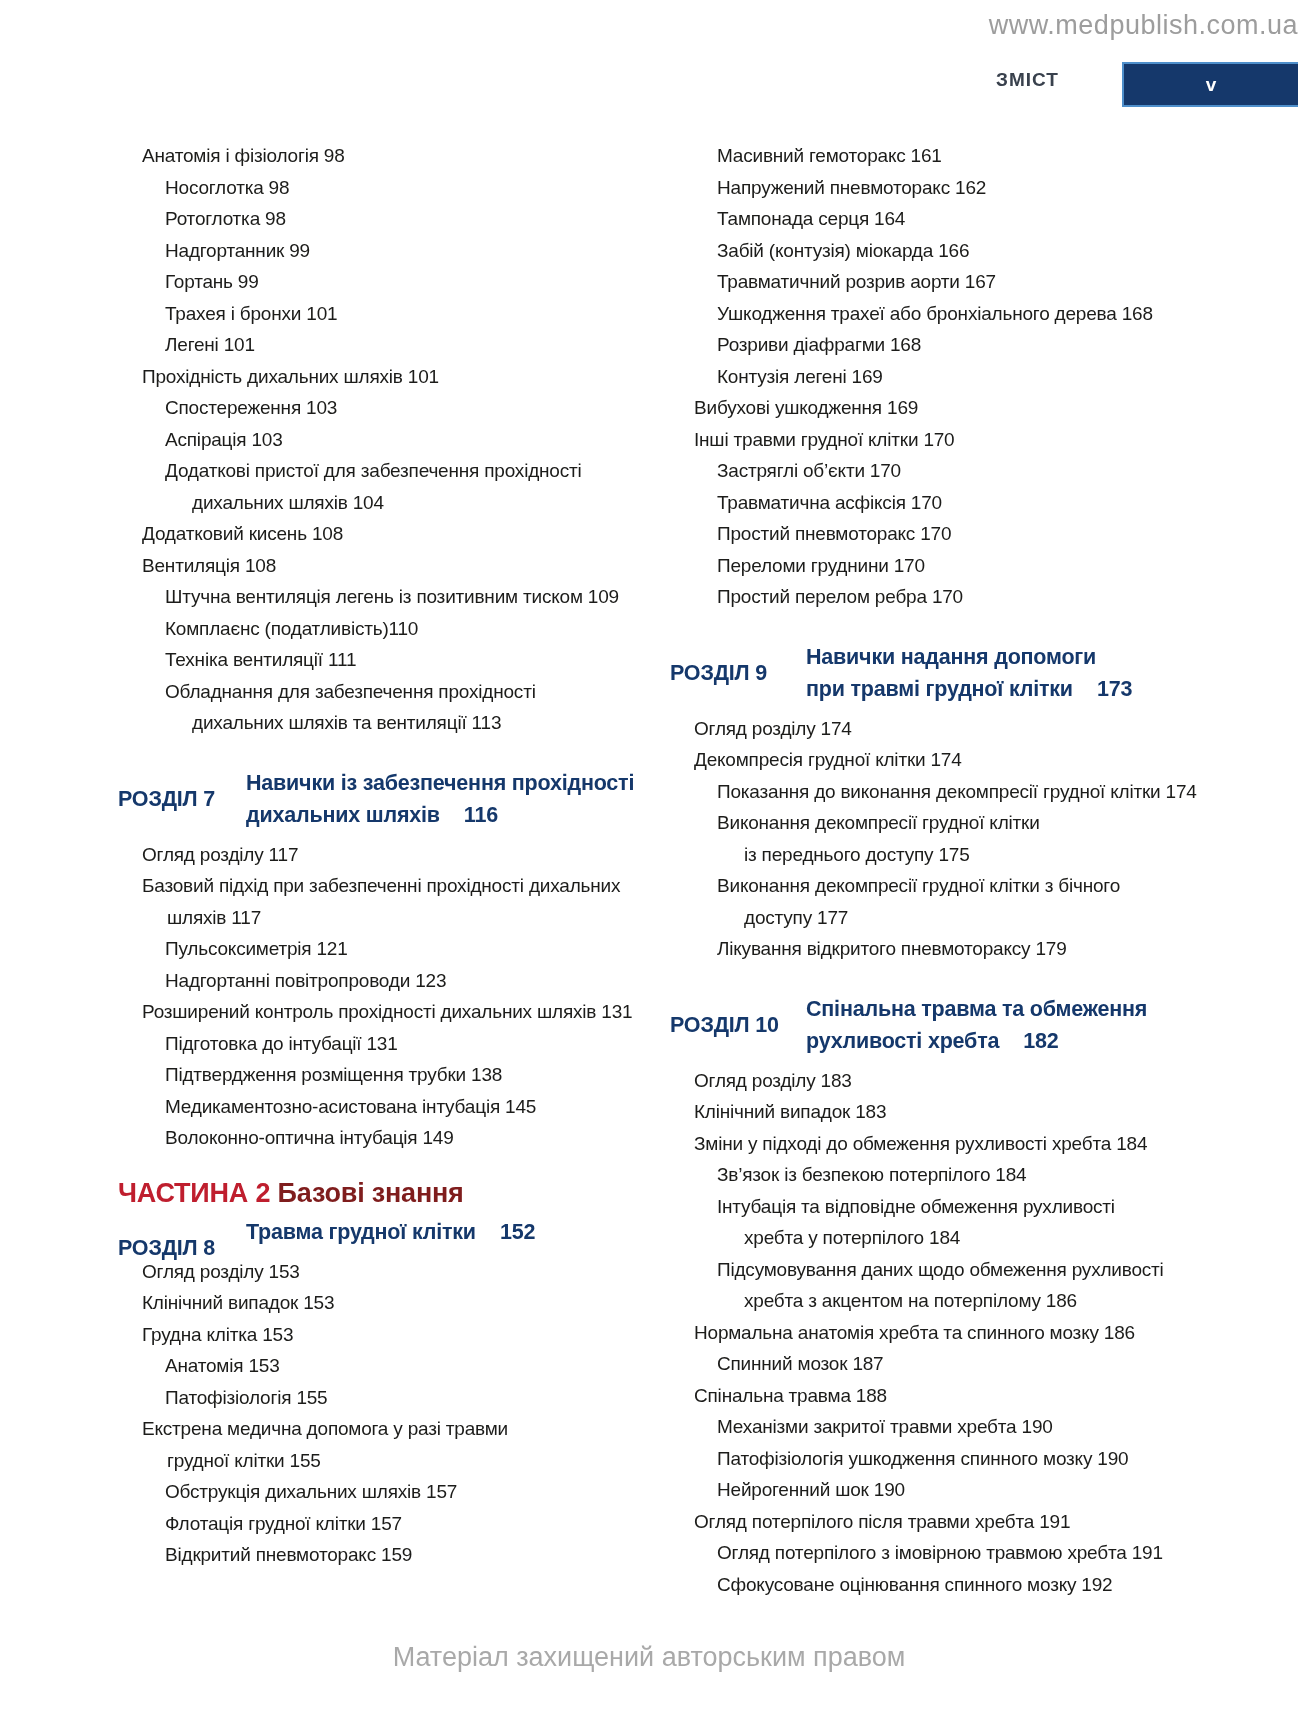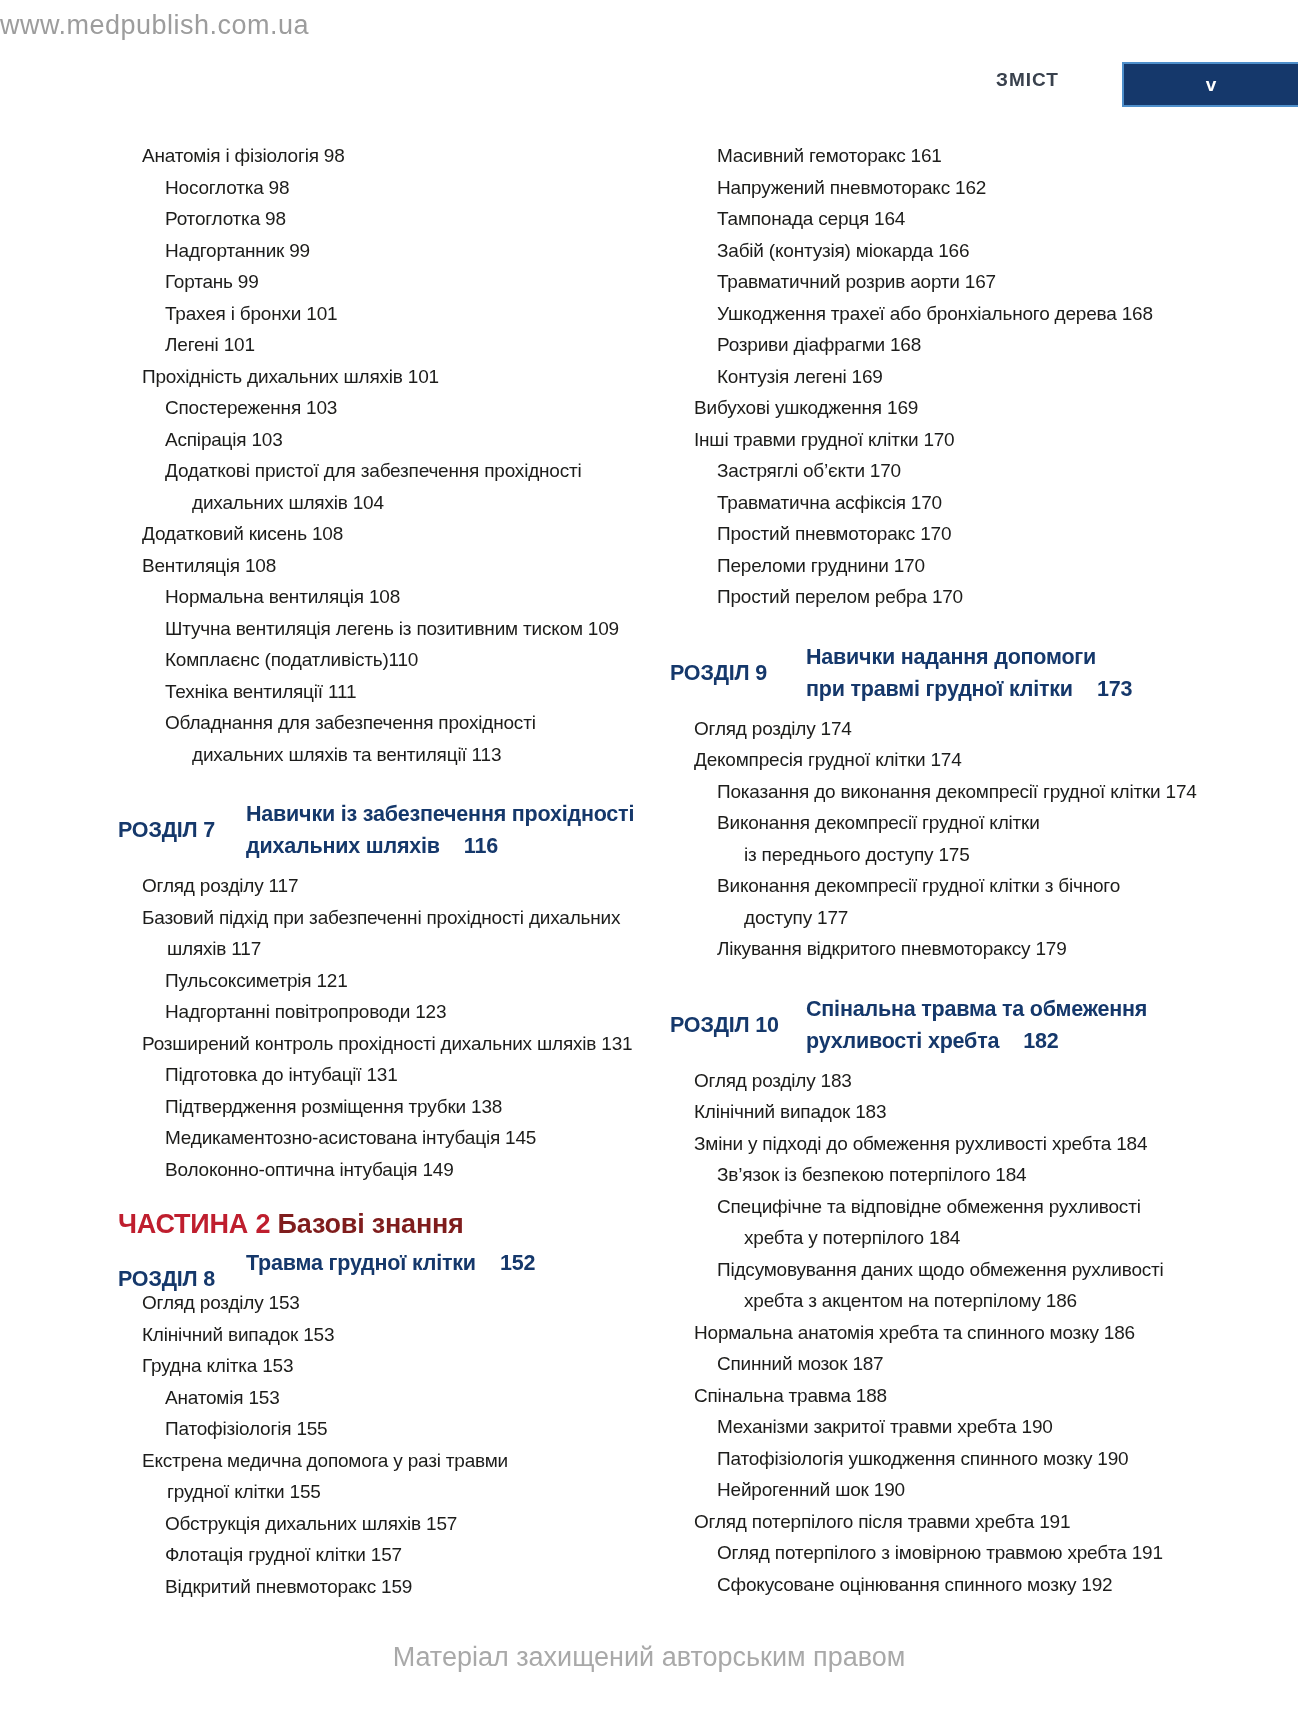--- a/index.html
+++ b/index.html
@@ -2,21 +2,21 @@
 <html><head>
 <meta charset="utf-8">
 <style>
   html,body {margin:0; padding:0; background:#e9e9e9;}
   .page {
     position:relative; width:1298px; height:1711px; background:#ffffff;
     font-family:"Liberation Sans", sans-serif; overflow:hidden;
     --navy:#15386b; --red:#bf1e2e; --ink:#1c1c1a; --gray:#9d9d9d; --tabborder:#4e8fcb;
   }
   .watermark-top {
-    position:absolute; top:10px; left:0; width:100%; text-align:left;
+    position:absolute; top:10px; left:0; width:100%; text-align:right;
     font-size:27px; color:var(--gray); letter-spacing:.5px;
   }
   .contents-label {
     position:absolute; top:69px; left:996px; font-size:19px; font-weight:bold;
     color:#39414d; letter-spacing:1px;
   }
   .page-tab {
     position:absolute; top:62px; left:1122px; width:176px; height:45px;
     background:var(--navy); border:2px solid var(--tabborder); border-right:none;
     box-sizing:border-box; color:#fff; font-size:19px; font-weight:bold;
@@ -72,21 +72,20 @@
       <div class="entry k-e2">Гортань 99</div>
       <div class="entry k-e2">Трахея і бронхи 101</div>
       <div class="entry k-e2">Легені 101</div>
       <div class="entry k-e1">Прохідність дихальних шляхів 101</div>
       <div class="entry k-e2">Спостереження 103</div>
       <div class="entry k-e2">Аспірація 103</div>
       <div class="entry k-e2">Додаткові пристої для забезпечення прохідності</div>
       <div class="entry k-w2">дихальних шляхів 104</div>
       <div class="entry k-e1">Додатковий кисень 108</div>
       <div class="entry k-e1">Вентиляція 108</div>
-      <div class="entry k-e2">Нормальна вентиляція 108</div>
       <div class="entry k-e2">Штучна вентиляція легень із позитивним тиском 109</div>
       <div class="entry k-e2">Комплаєнс (податливість)110</div>
       <div class="entry k-e2">Техніка вентиляції 111</div>
       <div class="entry k-e2">Обладнання для забезпечення прохідності</div>
       <div class="entry k-w2">дихальних шляхів та вентиляції 113</div>
       <div class="chapter">
         <span class="ch-label">РОЗДІЛ 7</span>
         <div class="ch-body">
           <div class="ch-line">Навички із забезпечення прохідності</div>
           <div class="ch-line">дихальних шляхів<span class="ch-page">116</span></div>
@@ -155,21 +154,21 @@
         <span class="ch-label">РОЗДІЛ 10</span>
         <div class="ch-body">
           <div class="ch-line">Спінальна травма та обмеження</div>
           <div class="ch-line">рухливості хребта<span class="ch-page">182</span></div>
         </div>
       </div>
       <div class="entry k-e1">Огляд розділу 183</div>
       <div class="entry k-e1">Клінічний випадок 183</div>
       <div class="entry k-e1">Зміни у підході до обмеження рухливості хребта 184</div>
       <div class="entry k-e2">Зв’язок із безпекою потерпілого 184</div>
-      <div class="entry k-e2">Специфічне та відповідне обмеження рухливості</div>
+      <div class="entry k-e2">Інтубація та відповідне обмеження рухливості</div>
       <div class="entry k-w2">хребта у потерпілого 184</div>
       <div class="entry k-e2">Підсумовування даних щодо обмеження рухливості</div>
       <div class="entry k-w2">хребта з акцентом на потерпілому 186</div>
       <div class="entry k-e1">Нормальна анатомія хребта та спинного мозку 186</div>
       <div class="entry k-e2">Спинний мозок 187</div>
       <div class="entry k-e1">Спінальна травма 188</div>
       <div class="entry k-e2">Механізми закритої травми хребта 190</div>
       <div class="entry k-e2">Патофізіологія ушкодження спинного мозку 190</div>
       <div class="entry k-e2">Нейрогенний шок 190</div>
       <div class="entry k-e1">Огляд потерпілого після травми хребта 191</div>

